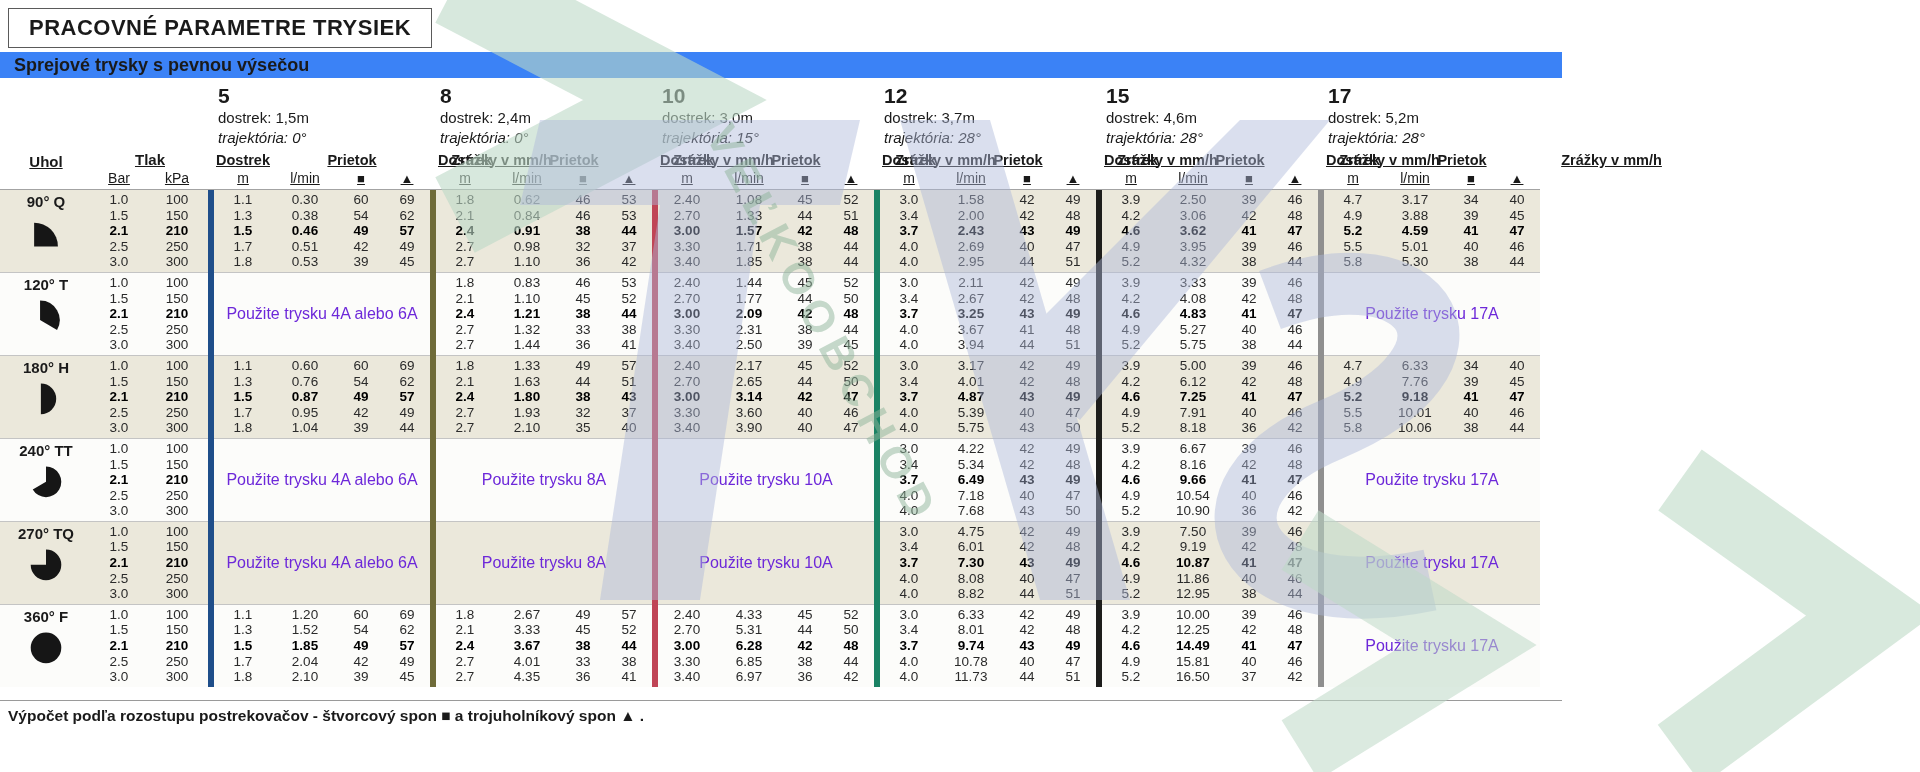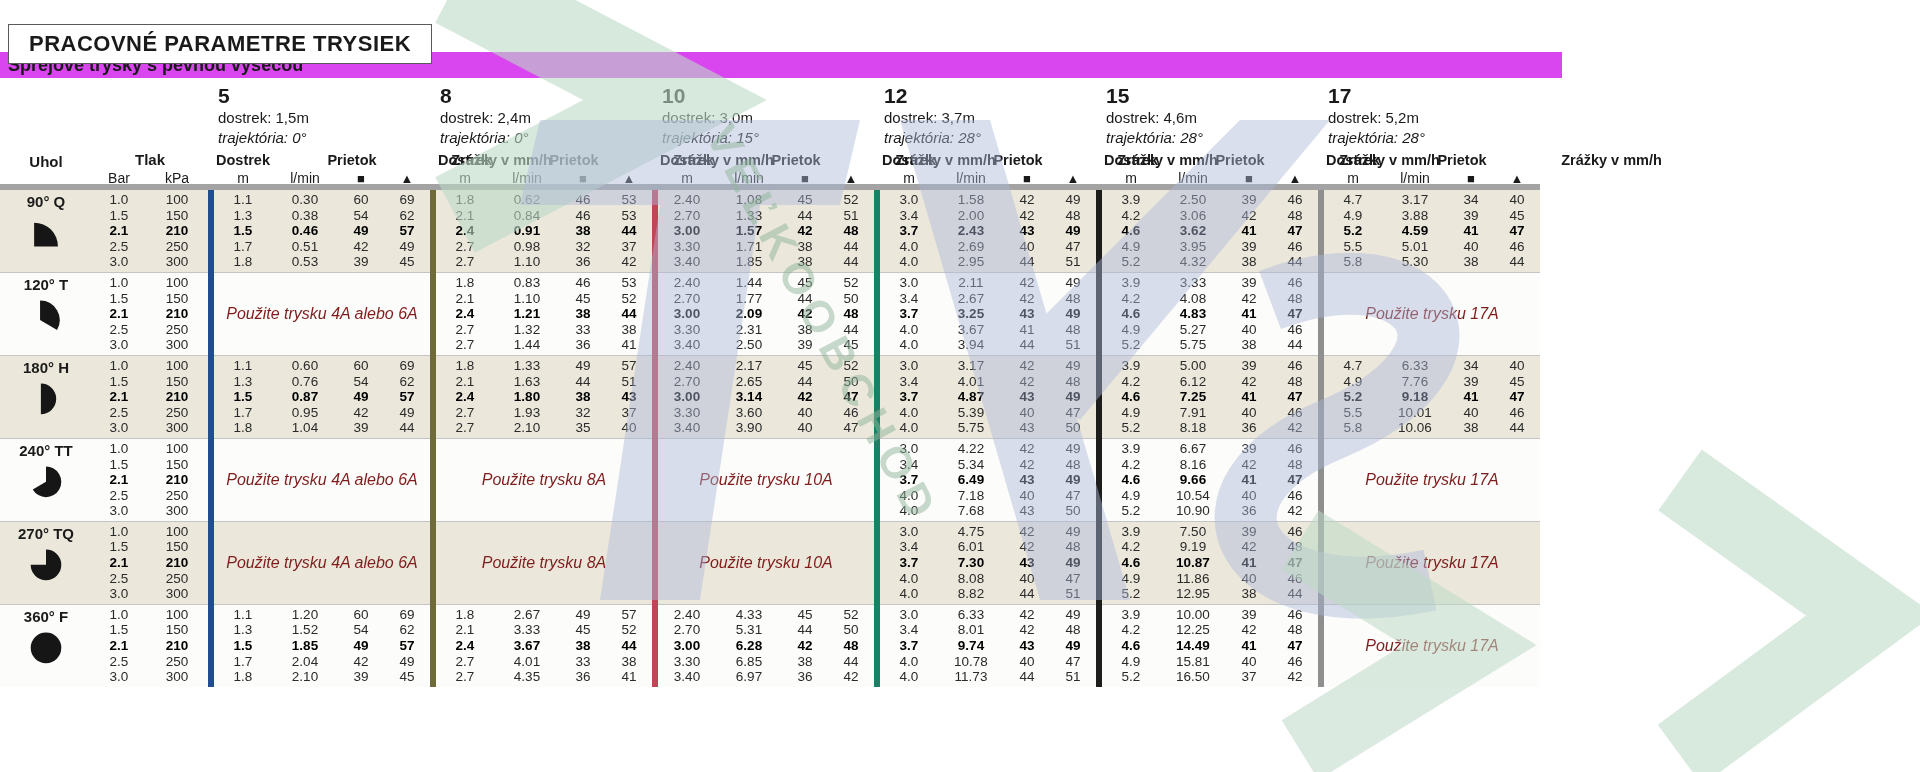--- a/index.html
+++ b/index.html
@@ -1,42 +1,42 @@
 <!DOCTYPE html>
 <html><head>
 <meta charset="utf-8">
 <style>
   html,body{margin:0;padding:0;background:#fff;}
   .page{position:relative;width:1920px;height:772px;background:#fff;overflow:hidden;
         font-family:"Liberation Sans",sans-serif;color:#1a1a1a;}
 
   
-  .title-box{position:absolute;left:8px;top:24px;border:1px solid #5a5a5a;background:#fff;
+  .title-box{position:absolute;left:8px;top:8px;border:1px solid #5a5a5a;background:#fff;
              padding:6px 20px;font-size:22px;font-weight:bold;letter-spacing:.5px;z-index:20;}
   .hunter-logo{position:absolute;right:16px;top:7px;width:168px;height:34px;z-index:60;
                background:linear-gradient(145deg,#41598f 0%,#1d3a86 35%,#122a6e 100%);
                border:2px solid #0e2456;box-shadow:inset 0 0 0 2px rgba(255,255,255,.85);
                display:flex;align-items:center;justify-content:center;}
   .hunter-text{color:#fff;font-family:"Liberation Serif",serif;font-style:italic;font-weight:bold;
                font-size:23px;letter-spacing:1px;}
-  .subtitle-bar{position:absolute;left:0;top:52px;width:1562px;height:26px;background:#d946ef;
-                display:flex;align-items:center;padding-left:8px;box-sizing:border-box;
+  .subtitle-bar{position:absolute;left:0;top:52px;width:1562px;height:26px;background:#3b82f6;
+                display:flex;align-items:center;padding-left:14px;box-sizing:border-box;
                 font-size:18px;font-weight:bold;z-index:10;}
 
   
   .table{position:absolute;left:0;top:84px;width:1540px;z-index:15;}
   .trow{display:grid;grid-template-columns:92px 54px 62px repeat(6,222px);}
 
   #nozzle-header-row{display:flex;margin-left:208px;height:66px;}
   .nh-cell{width:222px;box-sizing:border-box;padding-left:10px;}
   .nh-num{font-size:21px;font-weight:bold;line-height:24px;}
   .nh-range{font-size:15px;line-height:20px;}
   .nh-traj{font-size:15px;font-style:italic;line-height:20px;}
 
-  #col-header-row{height:40px;border-bottom:6px solid #a3a3a3;box-sizing:border-box;}
+  #col-header-row{height:40px;border-bottom:1px solid #a3a3a3;box-sizing:border-box;text-decoration:underline;}
   .uhol-cell{font-size:15px;font-weight:bold;text-align:center;padding-top:3px;}
   .tlak-head{grid-column:2/4;}
   .tlak-title{text-align:center;font-size:15px;font-weight:bold;line-height:20px;}
   .tlak-units{display:grid;grid-template-columns:54px 62px;font-size:14px;line-height:17px;}
   .tlak-units span{text-align:center;}
   .ch-group{padding-left:6px;box-sizing:border-box;}
   .ch-top,.ch-bot{display:grid;grid-template-columns:58px 66px 46px 46px;}
   .ch-top{line-height:20px;gap:47px;}
   .ch-bot{line-height:17px;}
   .ch-h{font-size:14.5px;font-weight:bold;text-align:center;white-space:nowrap;}
@@ -55,21 +55,21 @@
   .sector{width:34px;height:38px;margin-top:3px;}
   .sector path,.sector circle{fill:#161616;}
 
   .tlak-cell{text-align:center;}
   .tline{font-size:13.5px;line-height:15.6px;height:15.6px;color:#2a2a2a;}
   .group-cell{position:relative;box-sizing:border-box;padding-left:6px;}
   .gline{display:grid;grid-template-columns:58px 66px 46px 46px;height:15.6px;}
   .gv{font-size:13.5px;line-height:15.6px;text-align:center;color:#2a2a2a;}
   .bold,.bold .gv,.bold.tline{font-weight:bold;color:#000;}
   .note{position:absolute;left:6px;right:0;top:0;bottom:0;display:flex;align-items:center;
-        justify-content:center;font-size:16px;color:#7f1d1d;font-style:italic;}
+        justify-content:center;font-size:16px;color:#6d28d9;}
 
   .vbar{position:absolute;top:0;bottom:0;width:6px;z-index:5;}
 
   .footer{position:absolute;left:0;top:700px;width:1562px;border-top:1px solid #9a9a9a;
           box-sizing:border-box;padding:6px 0 0 8px;font-size:15.5px;font-weight:bold;z-index:20;}
 
   
   .watermark{position:absolute;left:0;top:0;width:1920px;height:772px;z-index:40;pointer-events:none;}
   .wm-text{font-family:"Liberation Sans",sans-serif;font-weight:bold;font-size:44px;
            letter-spacing:9px;fill:#8fb59b;opacity:.5;}
@@ -1165,20 +1165,23 @@
           <div class="vbar" style="left: 208px; background: rgb(31, 78, 138);"></div>
           <div class="vbar" style="left: 430px; background: rgb(111, 107, 57);"></div>
           <div class="vbar" style="left: 652px; background: rgb(192, 69, 86);"></div>
           <div class="vbar" style="left: 874px; background: rgb(26, 130, 100);"></div>
           <div class="vbar" style="left: 1096px; background: rgb(29, 29, 27);"></div>
           <div class="vbar" style="left: 1318px; background: rgb(143, 143, 143);"></div>
         </div>
     </div>
   </div>
 
+  <div class="footer">
+    <span>Výpočet podľa rozostupu postrekovačov - štvorcový spon ■ a trojuholníkový spon ▲ .</span>
+  </div>
 
   <svg class="watermark" viewBox="0 0 1920 772">
     <path d="M455,-15 L675,100 L455,215" stroke="#bdd9c6" stroke-width="85" fill="none" opacity="0.6"></path>
     <g fill="#aeb9da" opacity="0.45">
       <polygon points="540,120 860,120 840,205 520,205"></polygon>
       <polygon points="660,205 760,205 700,600 600,600"></polygon>
       <polygon points="900,120 990,120 1130,600 1040,600"></polygon>
       <polygon points="1000,360 1240,120 1330,120 1080,420"></polygon>
     </g>
     <path d="M1270,300 C1430,240 1500,360 1330,430 C1180,492 1240,620 1430,580" stroke="#aeb9da" stroke-width="62" fill="none" opacity="0.45"></path>

